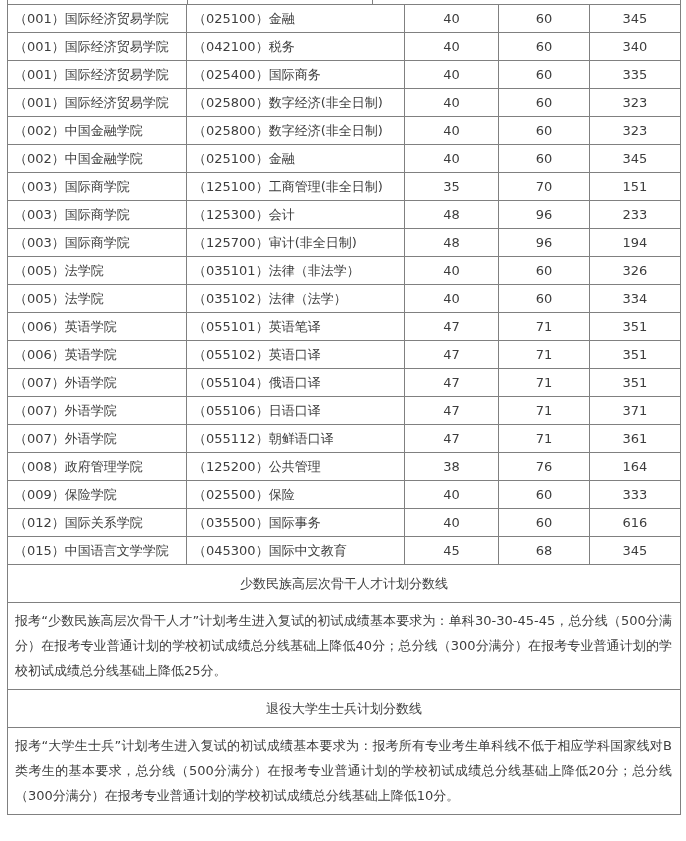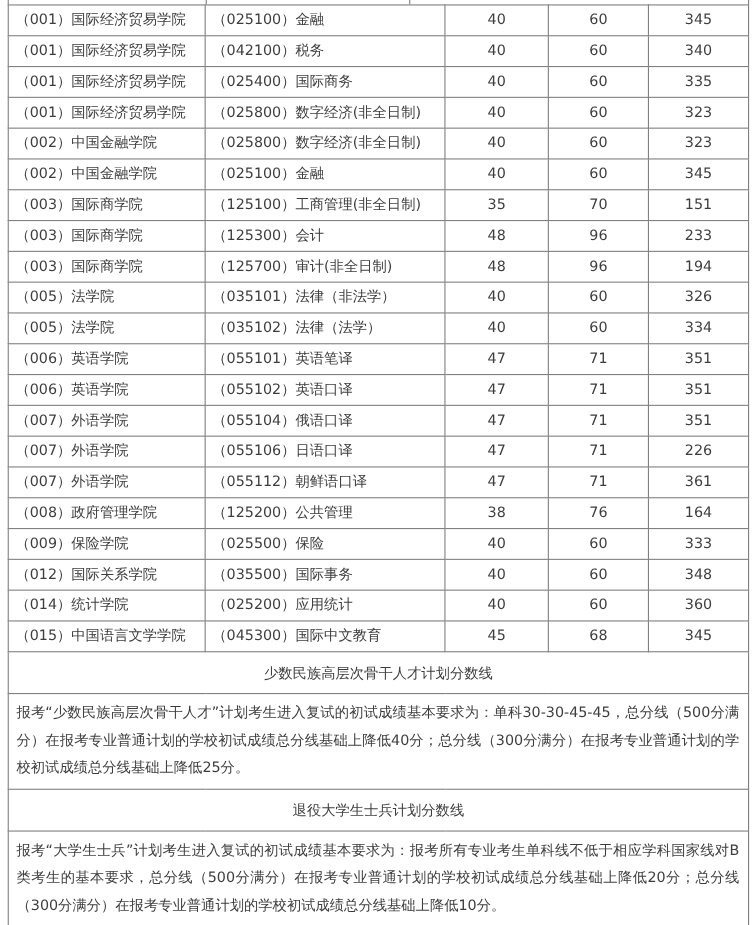--- a/index.html
+++ b/index.html
@@ -193,21 +193,21 @@
           <td class="cell-left">（055104）俄语口译</td>
           <td class="cell-center">47</td>
           <td class="cell-center">71</td>
           <td class="cell-center">351</td>
         </tr>
         <tr>
           <td class="cell-left">（007）外语学院</td>
           <td class="cell-left">（055106）日语口译</td>
           <td class="cell-center">47</td>
           <td class="cell-center">71</td>
-          <td class="cell-center">226</td>
+          <td class="cell-center">371</td>
         </tr>
         <tr>
           <td class="cell-left">（007）外语学院</td>
           <td class="cell-left">（055112）朝鲜语口译</td>
           <td class="cell-center">47</td>
           <td class="cell-center">71</td>
           <td class="cell-center">361</td>
         </tr>
         <tr>
           <td class="cell-left">（008）政府管理学院</td>
@@ -221,28 +221,21 @@
           <td class="cell-left">（025500）保险</td>
           <td class="cell-center">40</td>
           <td class="cell-center">60</td>
           <td class="cell-center">333</td>
         </tr>
         <tr>
           <td class="cell-left">（012）国际关系学院</td>
           <td class="cell-left">（035500）国际事务</td>
           <td class="cell-center">40</td>
           <td class="cell-center">60</td>
-          <td class="cell-center">348</td>
-        </tr>
-        <tr>
-          <td class="cell-left">（014）统计学院</td>
-          <td class="cell-left">（025200）应用统计</td>
-          <td class="cell-center">40</td>
-          <td class="cell-center">60</td>
-          <td class="cell-center">360</td>
+          <td class="cell-center">616</td>
         </tr>
         <tr>
           <td class="cell-left">（015）中国语言文学学院</td>
           <td class="cell-left">（045300）国际中文教育</td>
           <td class="cell-center">45</td>
           <td class="cell-center">68</td>
           <td class="cell-center">345</td>
         </tr>
       </tbody>
 

